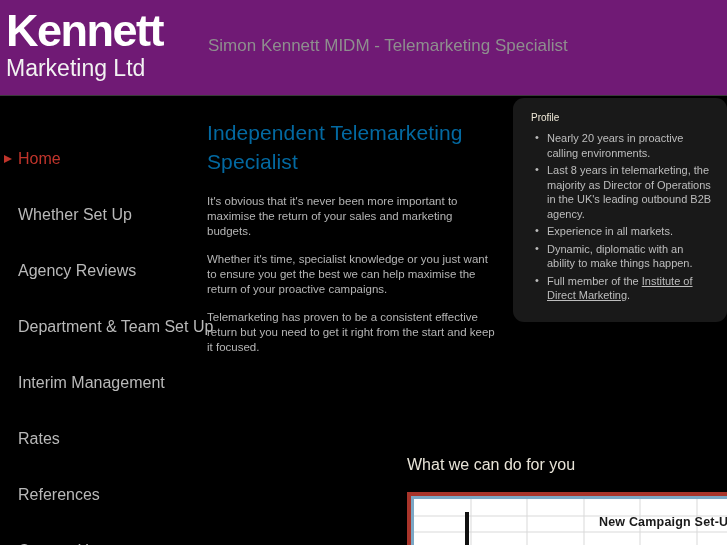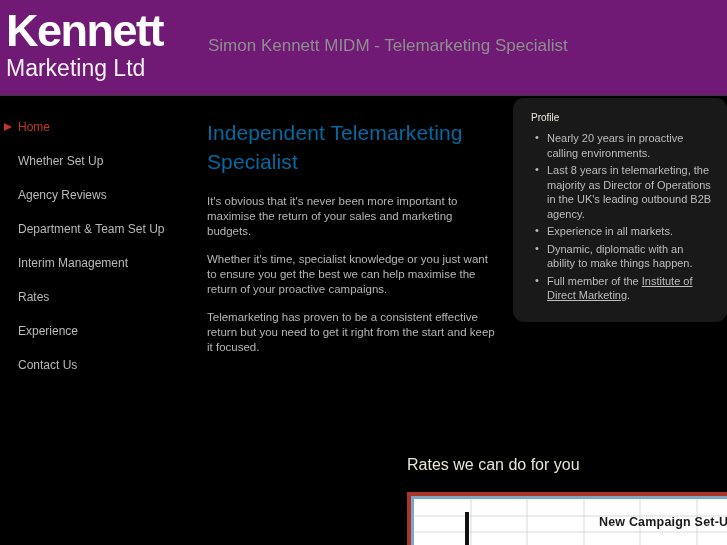--- a/index.html
+++ b/index.html
@@ -75,25 +75,26 @@
     padding-top: 24px;
     box-sizing: border-box;
   }
   .nav-item {
     position: relative;
     display: block;
     padding: 0 0 0 18px;
     height: 24px;
     line-height: 14px;
     margin-bottom: 10px;
-    font-size: 12px;
+    font-size: 16px;
     color: #b9b9b9;
     text-decoration: none;
     cursor: pointer;
     white-space: nowrap;
+    margin-top: 32px;
   }
   .nav-item.active {
     color: #c0342b;
   }
   .nav-arrow {
     position: absolute;
     left: 4px;
     top: 3px;
     width: 0;
     height: 0;
@@ -248,21 +249,21 @@
     <a class="nav-item" href="#">
       <span>Department &amp; Team Set Up</span>
     </a>
     <a class="nav-item" href="#">
       <span>Interim Management</span>
     </a>
     <a class="nav-item" href="#">
       <span>Rates</span>
     </a>
     <a class="nav-item" href="#">
-      <span>Experience</span>
+      <span>References</span>
     </a>
     <a class="nav-item" href="#">
       <span>Contact Us</span>
     </a>
   </nav>
 
   <div class="main">
 
     <div class="main-col">
       <h1 class="page-title">Independent Telemarketing Specialist</h1>
@@ -275,21 +276,21 @@
       <h3>Profile</h3>
       <ul>
         <li>Nearly 20 years in proactive calling environments.</li>
         <li>Last 8 years in telemarketing, the majority as Director of Operations in the UK's leading outbound B2B agency.</li>
         <li>Experience in all markets.</li>
         <li>Dynamic, diplomatic with an ability to make things happen.</li>
         <li><span>Full member of the </span><a href="#">Institute of Direct Marketing</a><span>.</span></li>
       </ul>
     </aside>
 
-    <h2 class="section-title">Rates we can do for you</h2>
+    <h2 class="section-title">What we can do for you</h2>
 
     <div class="chart-frame">
       <div class="chart-inner">
 
         <svg class="chart-svg" width="512" height="145" viewBox="0 0 512 145">
 
           <g stroke="#d9d9d9" stroke-width="1">
             <line x1="0" y1="17" x2="512" y2="17"></line>
             <line x1="0" y1="33" x2="512" y2="33"></line>
             <line x1="0" y1="49" x2="512" y2="49"></line>

